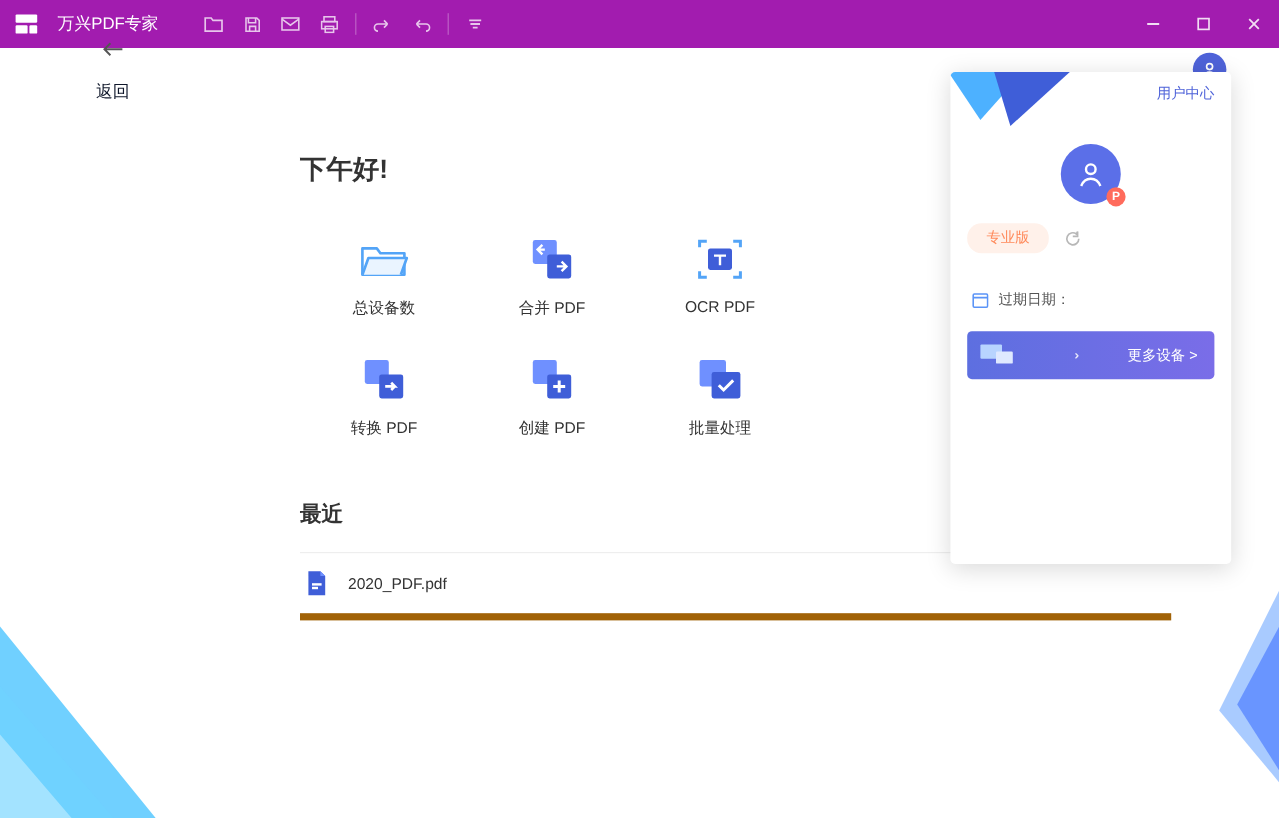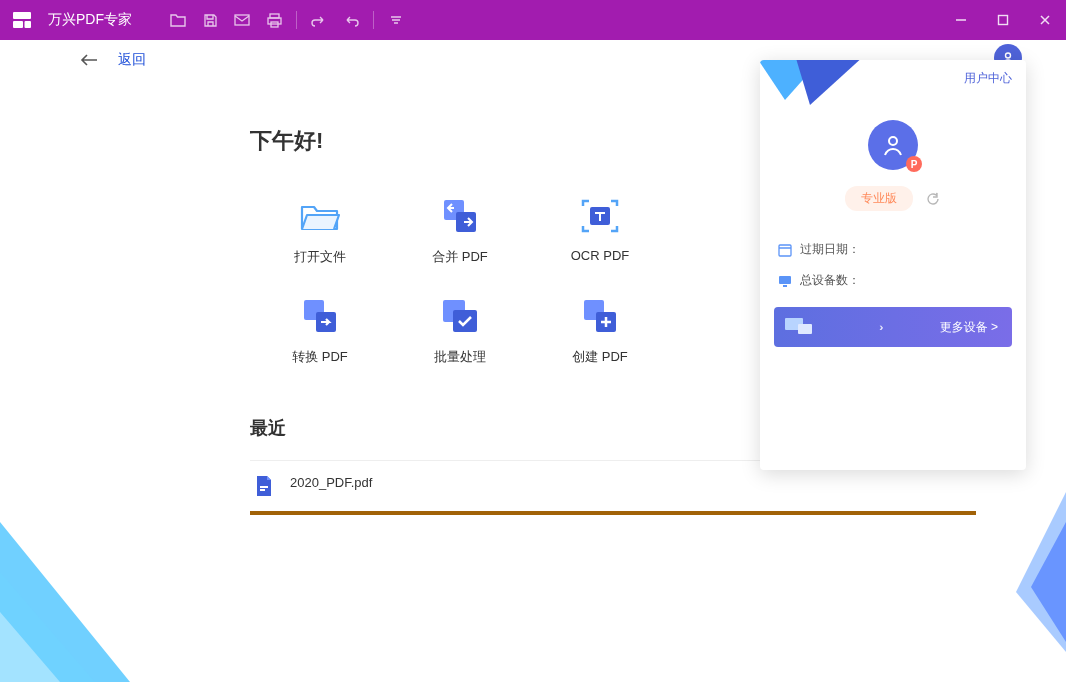--- a/index.html
+++ b/index.html
@@ -10,45 +10,45 @@
 .titlebar .logo { width: 28px; height: 28px; margin-right: 12px; display: flex; align-items: center; justify-content: center; }
 .titlebar .app-title { font-size: 14px; margin-right: 30px; }
 .titlebar .toolbar-icons { display: flex; gap: 0; }
 .titlebar .ticon { width: 32px; height: 40px; display: flex; align-items: center; justify-content: center; opacity: 0.75; cursor: pointer; }
 .titlebar .divider { width: 1px; height: 18px; background: rgba(255,255,255,0.3); margin: 0 6px; align-self: center; }
 .titlebar .window-controls { position: absolute; right: 0; top: 0; display: flex; height: 40px; }
 .titlebar .wctrl { width: 42px; height: 40px; display: flex; align-items: center; justify-content: center; cursor: pointer; opacity: 0.85; }
 
 
 .backrow { height: 40px; display: flex; align-items: center; padding: 0 30px; position: relative; }
-.backrow .back { display: flex; align-items: center; gap: 20px; font-size: 14px; color: #1d4ed8; cursor: pointer; margin-left: 50px; }
+.backrow .back { display: flex; align-items: center; gap: 20px; font-size: 14px; color: #0f172a; cursor: pointer; margin-left: 50px; flex-direction: column; }
 .backrow .user-circle { position: absolute; right: 44px; top: 4px; width: 28px; height: 28px; border-radius: 50%; background: #4f63d9; display: flex; align-items: center; justify-content: center; cursor: pointer; }
 
 
 .main { padding: 10px 90px 0 250px; position: relative; }
 .greeting { font-size: 22px; font-weight: 600; color: #333; margin: 36px 0 40px 0; }
 .actions { display: grid; grid-template-columns: repeat(4, 140px); gap: 20px 0; margin-bottom: 30px; }
 .action-item { display: flex; flex-direction: column; align-items: center; gap: 12px; cursor: pointer; }
 .action-icon { width: 46px; height: 40px; display: flex; align-items: center; justify-content: center; }
 .action-label { font-size: 13px; color: #333; }
 .actions-row2 { display: grid; grid-template-columns: repeat(4, 140px); gap: 12px 0; margin-bottom: 50px; }
 
 .recent-title { font-size: 18px; font-weight: 600; color: #333; margin-bottom: 20px; }
 .recent-list { border-top: 1px solid #eee; }
-.recent-item { display: flex; gap: 14px; padding: 14px 4px; border-bottom: 4px solid #a16207; font-size: 13px; color: #333; cursor: pointer; }
+.recent-item { display: flex; align-items: center; gap: 14px; padding: 14px 4px; border-bottom: 6px solid #a16207; font-size: 13px; color: #333; cursor: pointer; }
 .file-icon { width: 22px; height: 22px; }
 
 
-.user-panel { position: absolute; right: 40px; top: 60px; width: 266px; height: 410px; background: #fff; border-radius: 4px; box-shadow: 0 4px 20px rgba(0,0,0,0.15); padding: 10px 14px 14px; overflow: hidden; }
+.user-panel { position: absolute; right: 40px; top: 60px; width: 234px; height: 410px; background: #fff; border-radius: 4px; box-shadow: 0 4px 20px rgba(0,0,0,0.15); padding: 10px 14px 14px; overflow: hidden; }
 .user-panel .corner-art { position: absolute; top: -5px; left: -5px; width: 120px; height: 60px; pointer-events: none; }
 .user-panel .uc-link { position: absolute; top: 10px; right: 14px; font-size: 12px; color: #4f63d9; cursor: pointer; }
 .user-panel .avatar-wrap { display: flex; justify-content: center; margin: 50px 0 16px; position: relative; }
 .user-panel .avatar { width: 50px; height: 50px; border-radius: 50%; background: #5b6fe8; display: flex; align-items: center; justify-content: center; position: relative; }
 .user-panel .avatar .pbadge { position: absolute; right: -4px; bottom: -2px; width: 16px; height: 16px; border-radius: 50%; background: #ff6b5c; color: #fff; font-size: 10px; font-weight: bold; display: flex; align-items: center; justify-content: center; }
-.user-panel .tier-row { display: flex; align-items: center; justify-content: center; gap: 12px; margin-bottom: 30px; }
+.user-panel .tier-row { display: flex; align-items: center; gap: 12px; margin-bottom: 30px; }
 .user-panel .tier-badge { background: #fff1ea; color: #ff8a5b; padding: 4px 16px; border-radius: 12px; font-size: 12px; }
 .user-panel .refresh-icon { width: 16px; height: 16px; cursor: pointer; opacity: 0.6; }
 .user-panel .info-row { display: flex; align-items: center; gap: 8px; font-size: 12px; color: #555; margin-bottom: 14px; padding: 0 4px; }
 .user-panel .info-row .ii { width: 14px; height: 14px; }
 .user-panel .more-devices { margin-top: 18px; height: 40px; background: linear-gradient(90deg, #5d6fe0, #7a6de8); border-radius: 4px; display: flex; align-items: center; justify-content: space-between; padding: 0 14px 0 6px; cursor: pointer; }
 .user-panel .more-devices .device-art { width: 40px; height: 30px; display: flex; align-items: center; justify-content: center; }
 .user-panel .more-devices .chev { color: rgba(255,255,255,0.6); font-size: 10px; letter-spacing: -3px; }
 .user-panel .more-devices .md-label { color: #fff; font-size: 12px; }
 .user-panel .logout { margin-top: 24px; font-size: 13px; color: #555; cursor: pointer; padding: 0 4px; }
 
@@ -148,21 +148,21 @@
   <div class="greeting">下午好!</div>
 
   <div class="actions">
     <div class="action-item">
       <div class="action-icon">
         <svg width="42" height="34" viewBox="0 0 42 34">
             <path d="M3 8h12l3 4h20v18H3z" fill="none" stroke="#53a4f7" stroke-width="2.2" stroke-linejoin="round"></path>
             <path d="M3 30L8 16h32l-5 14" fill="#eaf4ff" stroke="#53a4f7" stroke-width="2.2" stroke-linejoin="round"></path>
           </svg>
       </div>
-      <div class="action-label">打开文件</div>
+      <div class="action-label">总设备数</div>
     </div>
     <div class="action-item">
       <div class="action-icon">
         <svg width="38" height="38" viewBox="0 0 38 38">
             <rect x="3" y="3" width="20" height="20" rx="2" fill="#6f90ff"></rect>
             <rect x="15" y="15" width="20" height="20" rx="2" fill="#3f5ed8"></rect>
             <path d="M27 21l4 4-4 4M23 25h8" stroke="#fff" stroke-width="2" fill="none"></path>
             <path d="M11 7l-4 4 4 4M7 11h6" stroke="#fff" stroke-width="2" fill="none"></path>
           </svg>
       </div>
@@ -186,37 +186,37 @@
         <svg width="38" height="38" viewBox="0 0 38 38">
             <rect x="3" y="3" width="20" height="20" rx="2" fill="#6f90ff"></rect>
             <rect x="15" y="15" width="20" height="20" rx="2" fill="#3f5ed8"></rect>
             <path d="M20 25h8l-3-3m3 3l-3 3" stroke="#fff" stroke-width="2.2" fill="none"></path>
           </svg>
       </div>
       <div class="action-label">转换 PDF</div>
     </div>
     <div class="action-item">
       <div class="action-icon">
+        <svg width="38" height="38" viewBox="0 0 38 38">
+            <rect x="3" y="3" width="20" height="20" rx="2" fill="#6f90ff"></rect>
+            <rect x="15" y="15" width="20" height="20" rx="2" fill="#3f5ed8"></rect>
+            <path d="M25 20v10M20 25h10" stroke="#fff" stroke-width="2.5" fill="none"></path>
+          </svg>
+      </div>
+      <div class="action-label">创建 PDF</div>
+    </div>
+    <div class="action-item">
+      <div class="action-icon">
         <svg width="40" height="38" viewBox="0 0 40 38">
             <rect x="3" y="3" width="22" height="22" rx="2" fill="#6f90ff"></rect>
             <rect x="13" y="13" width="24" height="22" rx="2" fill="#3f5ed8"></rect>
             <path d="M19 24l4 4 8-8" stroke="#fff" stroke-width="2.5" fill="none"></path>
           </svg>
       </div>
       <div class="action-label">批量处理</div>
-    </div>
-    <div class="action-item">
-      <div class="action-icon">
-        <svg width="38" height="38" viewBox="0 0 38 38">
-            <rect x="3" y="3" width="20" height="20" rx="2" fill="#6f90ff"></rect>
-            <rect x="15" y="15" width="20" height="20" rx="2" fill="#3f5ed8"></rect>
-            <path d="M25 20v10M20 25h10" stroke="#fff" stroke-width="2.5" fill="none"></path>
-          </svg>
-      </div>
-      <div class="action-label">创建 PDF</div>
     </div>
   </div>
 
   <div class="recent-title">最近</div>
   <div class="recent-list">
     <div class="recent-item">
       <div class="file-icon">
         <svg width="20" height="22" viewBox="0 0 20 22">
             <path d="M3 1h10l4 4v16H3z" fill="#3f5ed8"></path>
             <path d="M13 1v4h4" fill="#6f90ff"></path>
@@ -252,27 +252,20 @@
         </svg>
     </div>
   </div>
   <div class="info-row">
     <svg class="ii" viewBox="0 0 14 14">
         <rect x="1" y="2" width="12" height="11" rx="1" fill="none" stroke="#5b94f7" stroke-width="1.3"></rect>
         <line x1="1" y1="5" x2="13" y2="5" stroke="#5b94f7" stroke-width="1.3"></line>
       </svg>
     <span>过期日期：</span>
   </div>
-  <div class="info-row">
-    <svg class="ii" viewBox="0 0 14 14">
-        <rect x="1" y="2" width="12" height="8" rx="1" fill="#5b94f7"></rect>
-        <rect x="5" y="11" width="4" height="2" fill="#5b94f7"></rect>
-      </svg>
-    <span>总设备数：</span>
-  </div>
   <div class="more-devices">
     <div class="device-art">
       <svg width="34" height="26" viewBox="0 0 34 26">
           <rect x="2" y="4" width="18" height="12" rx="1" fill="#b8d4ff"></rect>
           <rect x="15" y="10" width="14" height="10" rx="1" fill="#dfe9ff"></rect>
         </svg>
     </div>
     <span class="chev">›››</span>
     <span class="md-label">更多设备 &gt;</span>
   </div>

